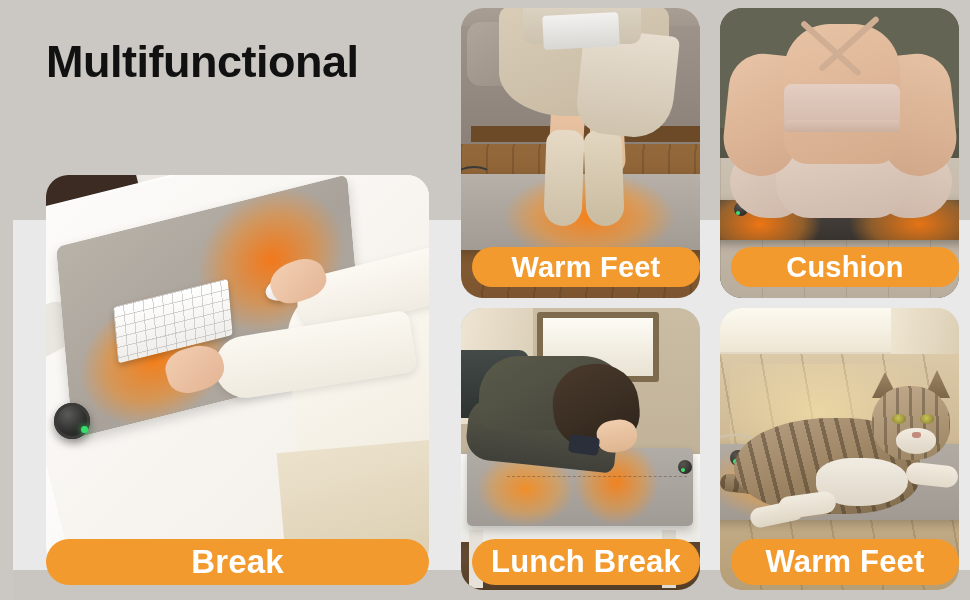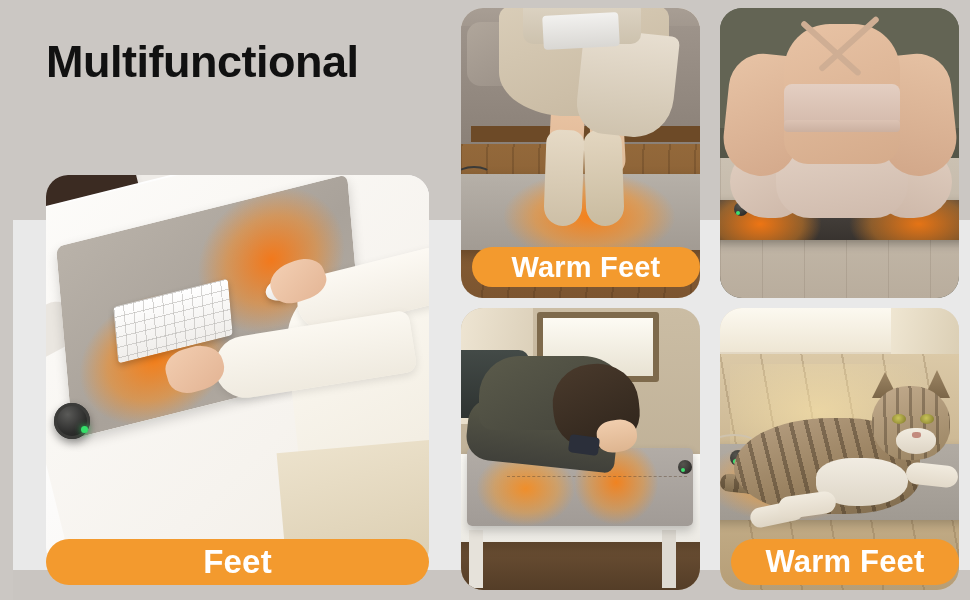--- a/index.html
+++ b/index.html
@@ -308,21 +308,21 @@
       <div class="wk-mouse"></div>
       <div class="wk-dial"></div>
       <div class="wk-body"></div>
       <div class="wk-pants"></div>
       <div class="wk-arm2"></div>
       <div class="wk-hand2"></div>
       <div class="wk-arm1"></div>
       <div class="wk-hand1"></div>
     </div>
   </div>
-  <div class="badge" id="badge-work">Feet</div>
+  <div class="badge" id="badge-work">Break</div>
 
   <div class="panel" id="panel-feet">
     <div class="scene">
       <div class="ft-wall"></div>
       <div class="ft-window"></div>
       <div class="ft-floor"></div>
       <div class="ft-sofa-back"></div>
       <div class="ft-sofa"></div>
       <div class="ft-cushion"></div>
       <div class="ft-legs"></div>
@@ -352,20 +352,21 @@
       <div class="cu-hips"></div>
       <div class="cu-armL"></div>
       <div class="cu-armR"></div>
       <div class="cu-torso"></div>
       <div class="cu-bra"></div>
       <div class="cu-bra-line"></div>
       <div class="cu-strapL"></div>
       <div class="cu-strapR"></div>
     </div>
   </div>
+  <div class="badge" id="badge-cushion">Cushion</div>
 
   <div class="panel" id="panel-lunch">
     <div class="scene">
       <div class="ln-wall"></div>
       <div class="ln-window"></div>
       <div class="ln-curtain"></div>
       <div class="ln-chair"></div>
       <div class="ln-under"></div>
       <div class="ln-desk"></div>
       <div class="ln-deskleg"></div>
@@ -373,20 +374,21 @@
       <div class="ln-mat"></div>
       <div class="ln-mat-seam"></div>
       <div class="ln-dial"></div>
       <div class="ln-arm"></div>
       <div class="ln-hood"></div>
       <div class="ln-head"></div>
       <div class="ln-face"></div>
       <div class="ln-cuff"></div>
     </div>
   </div>
+  <div class="badge" id="badge-lunch">Lunch Break</div>
 
   <div class="panel" id="panel-cat">
     <div class="scene">
       <div class="ct-wall"></div>
       <div class="ct-win"></div>
       <div class="ct-curtain"></div>
       <div class="ct-floor"></div>
       <div class="ct-sun"></div>
       <div class="ct-mat"></div>
       <div class="ct-cord"></div>

